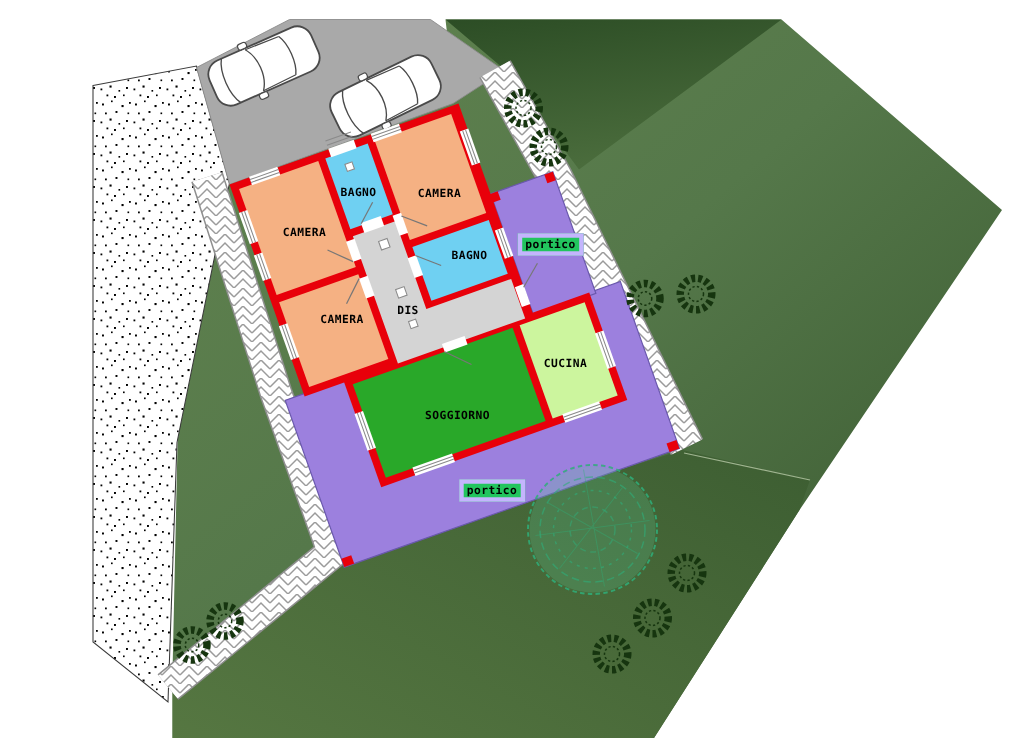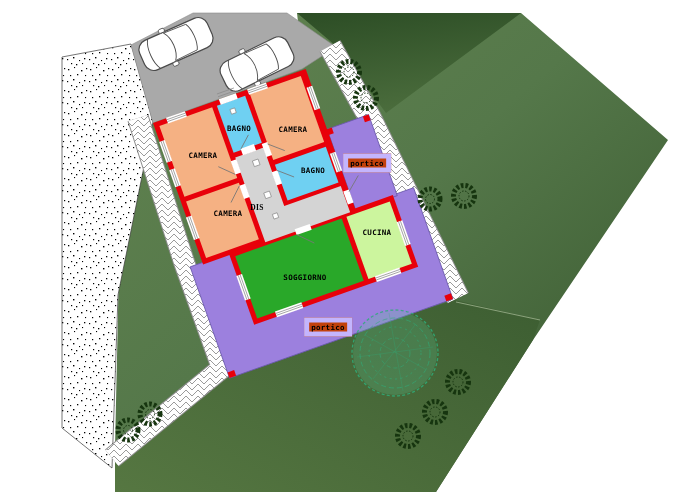--- a/index.html
+++ b/index.html
@@ -2,21 +2,21 @@
 <html><head>
 <meta charset="utf-8">
 <style>
   html,body{margin:0;padding:0;background:#ffffff;}
   #stage{position:relative;width:682px;height:496px;overflow:hidden;
          font-family:"DejaVu Sans Mono","Liberation Mono",monospace;background:#fff;}
   #stage svg{position:absolute;left:0;top:0;}
   .lbl{position:absolute;transform:translate(-50%,-50%);
        font:bold 7.5px "DejaVu Sans Mono","Liberation Mono",monospace;
        letter-spacing:.3px;color:#000;white-space:nowrap;line-height:9px;}
-  .lbl.boxed{background:#c2410c;border:5px solid #c4b5fd;padding:0 2px;font-weight:bold;}
+  .lbl.boxed{background:#22c55e;border:3px solid #c4b5fd;padding:0 2px;font-weight:bold;}
 </style>
 </head>
 <body>
 
 <div id="stage">
 <svg width="682" height="496" viewBox="0 0 682 496">
   <defs>
     <pattern id="stipple" width="22" height="22" patternUnits="userSpaceOnUse">
       <rect width="22" height="22" fill="#ffffff"></rect>
       <g fill="#000000">
@@ -223,19 +223,19 @@
           <circle r="10" stroke-width="5" stroke-dasharray="2.6 2"></circle>
           <circle r="4.5" stroke-width="1" stroke-dasharray="1.5 1.5"></circle>
         </g>
   </g>
 </svg>
 
 <div class="lbl" style="left:203px;top:155px;">CAMERA</div>
 <div class="lbl" style="left:239px;top:128px;">BAGNO</div>
 <div class="lbl" style="left:293px;top:129px;">CAMERA</div>
 <div class="lbl" style="left:313px;top:170px;">BAGNO</div>
-<div class="lbl" style="left:257px;top:207px;font-family:Liberation Serif, serif;">DIS</div>
+<div class="lbl" style="left:272px;top:207px;">DIS</div>
 <div class="lbl" style="left:228px;top:213px;">CAMERA</div>
 <div class="lbl" style="left:305px;top:277px;">SOGGIORNO</div>
-<div class="lbl" style="left:377px;top:232px;">CUCINA</div>
+<div class="lbl" style="left:377px;top:242px;">CUCINA</div>
 <div class="lbl boxed" style="left:367px;top:163px;">portico</div>
 <div class="lbl boxed" style="left:328px;top:327px;">portico</div>
 </div>
 
 </body></html>

